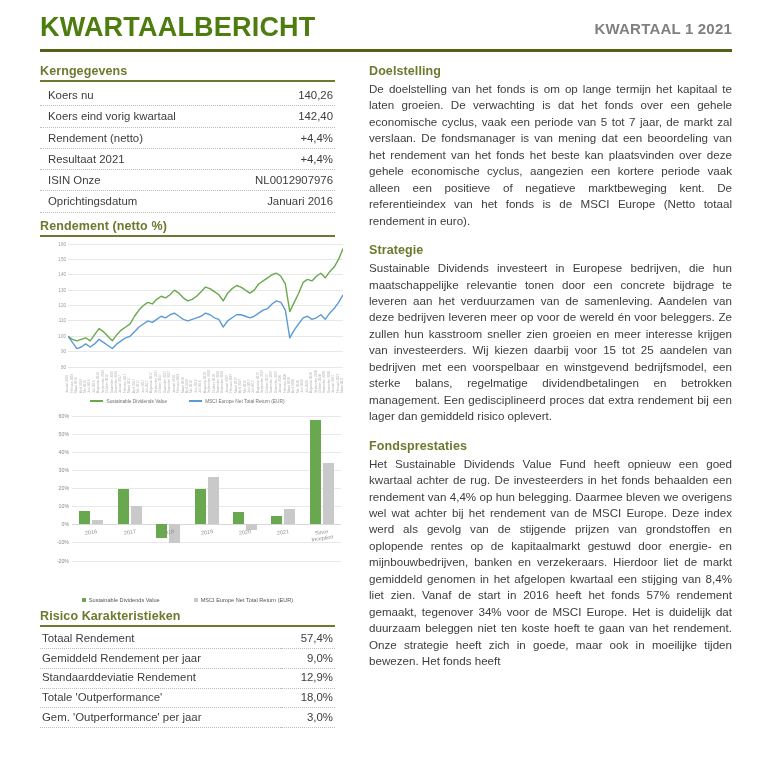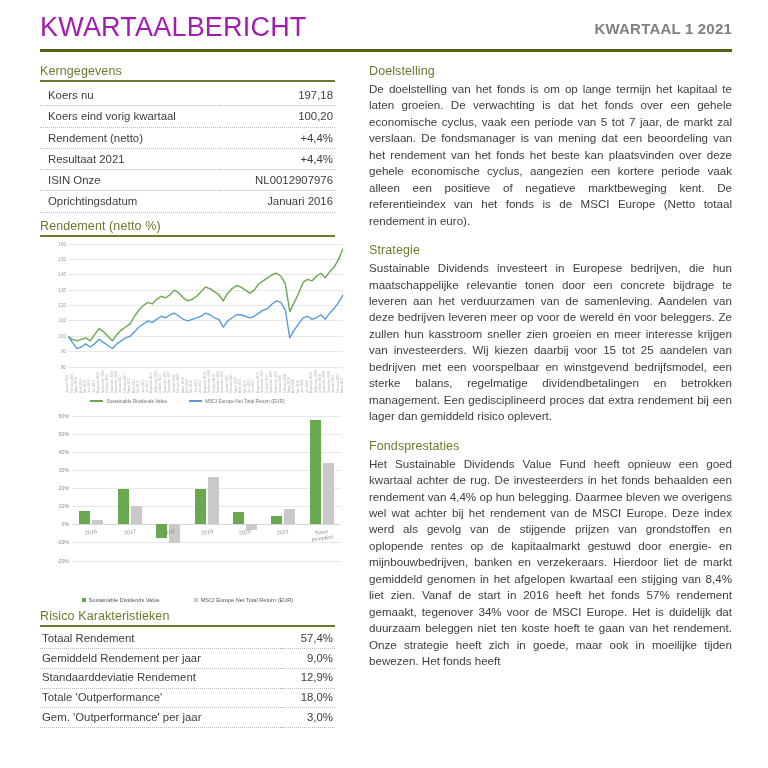--- a/index.html
+++ b/index.html
@@ -8,31 +8,31 @@
     background:#ffffff;
     font-family:"Liberation Sans",sans-serif;
     color:#3a3a3a;
     -webkit-font-smoothing:antialiased;
   }
   .page{position:relative;width:768px;height:768px;padding:0;box-sizing:border-box;}
 
   
   .header{display:flex;align-items:flex-end;justify-content:space-between;
           padding:14px 36px 0 40px;box-sizing:border-box;}
-  .doc-title{font-size:27px;font-weight:normal;color:#a21caf;letter-spacing:.2px;line-height:1;}
+  .doc-title{font-size:27px;font-weight:bold;color:#4d7c0f;letter-spacing:.2px;line-height:1;}
   .doc-quarter{font-size:15px;font-weight:bold;color:#808080;letter-spacing:.2px;padding-bottom:4px;}
   .header-rule{height:3px;background:#566016;margin:8px 36px 0 40px;}
 
   
   .cols{display:flex;gap:0;padding:12px 0 0 0;box-sizing:border-box;}
   .col-left{width:345px;padding:0 10px 0 40px;box-sizing:border-box;}
   .col-right{width:423px;padding:0 36px 0 24px;box-sizing:border-box;}
 
   
-  .sec-h{font-size:12.5px;font-weight:normal;color:#6b7a2e;margin:0 0 3px 0;letter-spacing:.1px;}
+  .sec-h{font-size:12.5px;font-weight:bold;color:#6b7a2e;margin:0 0 3px 0;letter-spacing:.1px;}
   .sec-h.under{border-bottom:2px solid #6b7a2e;padding-bottom:2px;}
   .sec-h.rblock{margin-top:14px;}
   .sec-h.first{margin-top:0;}
 
   
   table.kv{width:100%;border-collapse:collapse;margin-top:1px;}
   table.kv td{font-size:11.4px;padding:3px 2px 3px 8px;color:#3d3d3d;
               border-bottom:1px dotted #bdbdbd;line-height:1.25;}
   table.kv td.val{text-align:right;padding-right:2px;}
   table.kv tr:last-child td{border-bottom:1px dotted #bdbdbd;}
@@ -87,25 +87,25 @@
 
   <div class="cols">
 
     <div class="col-left">
 
       <div class="sec-h under first">Kerngegevens</div>
       <table class="kv">
         <tbody id="kv-body">
             <tr>
               <td>Koers nu</td>
-              <td class="val">197,18</td>
+              <td class="val">140,26</td>
             </tr>
             <tr>
               <td>Koers eind vorig kwartaal</td>
-              <td class="val">100,20</td>
+              <td class="val">142,40</td>
             </tr>
             <tr>
               <td>Rendement (netto)</td>
               <td class="val">+4,4%</td>
             </tr>
             <tr>
               <td>Resultaat 2021</td>
               <td class="val">+4,4%</td>
             </tr>
             <tr>

